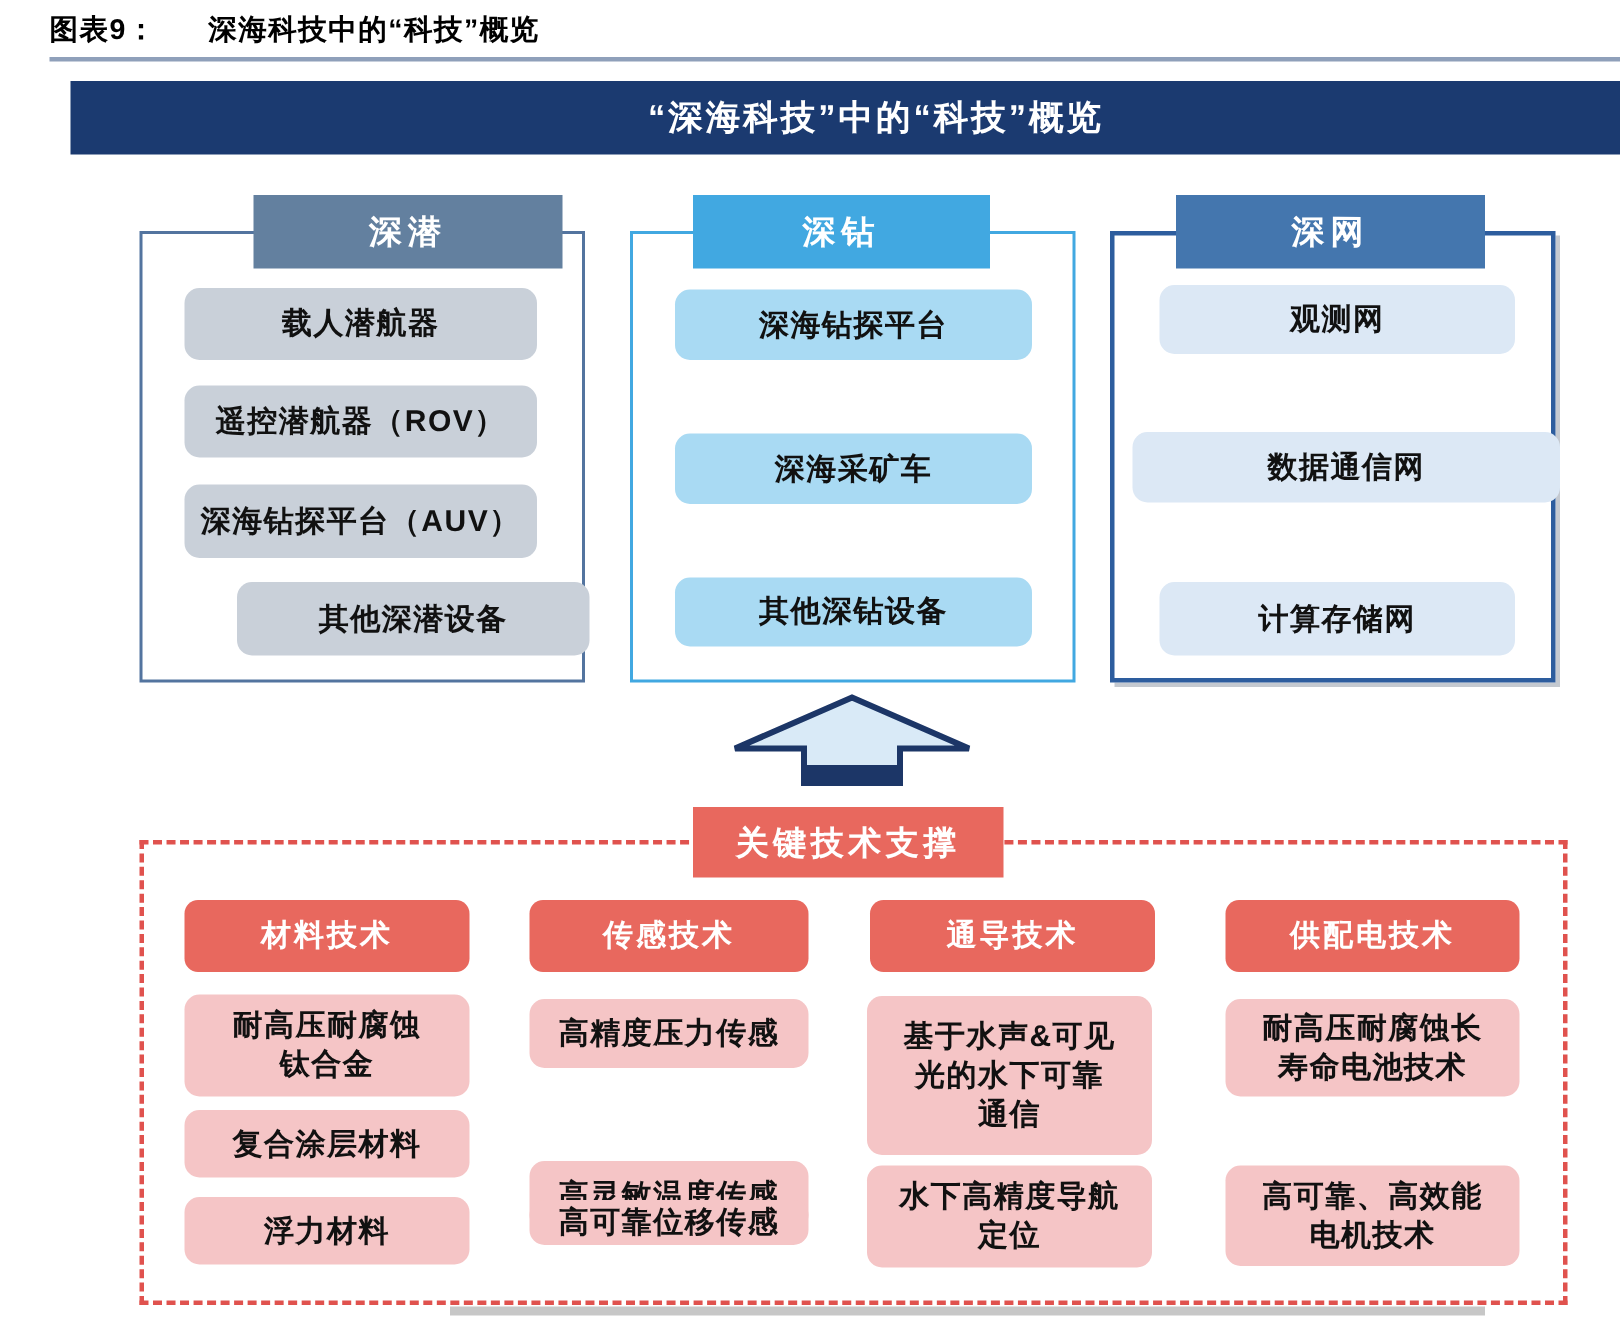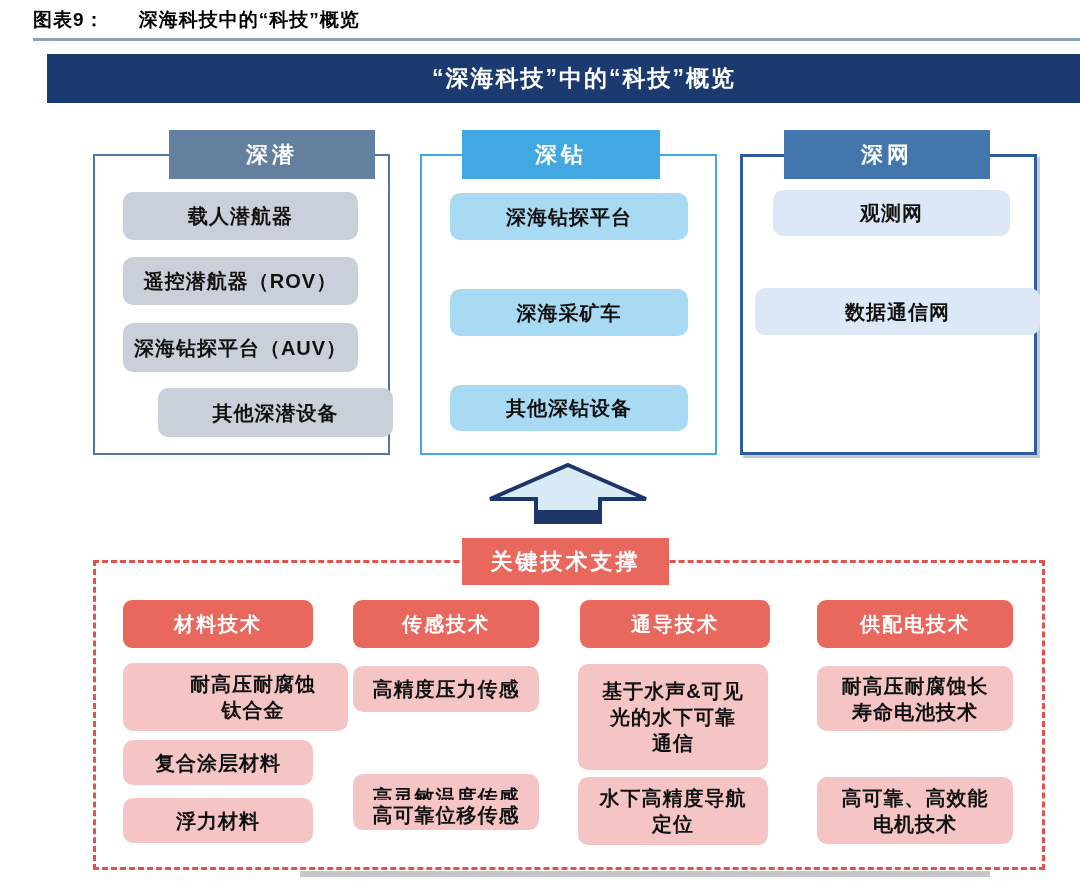--- a/index.html
+++ b/index.html
@@ -65,36 +65,37 @@
   <div class="item g" style="left:123px;top:257px;width:235px;height:48px;">遥控潜航器（ROV）</div>
   <div class="item g" style="left:123px;top:323px;width:235px;height:49px;">深海钻探平台（AUV）</div>
   <div class="item g" style="left:123px;top:388px;width:235px;height:49px;margin-left:35px;">其他深潜设备</div>
 
   <div class="item b" style="left:450px;top:193px;width:238px;height:47px;">深海钻探平台</div>
   <div class="item b" style="left:450px;top:289px;width:238px;height:47px;">深海采矿车</div>
   <div class="item b" style="left:450px;top:385px;width:238px;height:46px;">其他深钻设备</div>
 
   <div class="item p" style="left:773px;top:190px;width:237px;height:46px;">观测网</div>
   <div class="item p" style="left:743px;top:288px;width:285px;height:47px;margin-left:12px;">数据通信网</div>
+  <div class="item p" style="left:773px;top:388px;width:237px;height:49px;">计算存储网</div>
 
   <svg class="arrow" viewBox="0 0 162 64">
     <polygon points="81,3 159,37 113,37 113,60 49,60 49,37 3,37" fill="#d9eaf7" stroke="#1c3667" stroke-width="4" stroke-linejoin="miter"></polygon>
     <rect x="47" y="48" width="68" height="13" fill="#1c3667"></rect>
   </svg>
 
   <div class="shadow-bar"></div>
   <div class="dashed-box"></div>
   <div class="support-label">关键技术支撑</div>
 
   <div class="redhead" style="left:123px;width:190px;">材料技术</div>
   <div class="redhead" style="left:353px;width:186px;">传感技术</div>
   <div class="redhead" style="left:580px;width:190px;">通导技术</div>
   <div class="redhead" style="left:817px;width:196px;">供配电技术</div>
 
-  <div class="item pk" style="left:123px;top:663px;width:190px;height:68px;padding-left:35px;">耐高压耐腐蚀
+  <div class="item pk" style="left:123px;top:663px;width:190px;height:68px;">耐高压耐腐蚀
 钛合金</div>
   <div class="item pk" style="left:123px;top:740px;width:190px;height:45px;">复合涂层材料</div>
   <div class="item pk" style="left:123px;top:798px;width:190px;height:45px;">浮力材料</div>
 
   <div class="item pk" style="left:353px;top:666px;width:186px;height:46px;">高精度压力传感</div>
   <div class="item pk" style="left:353px;top:774px;width:186px;height:46px;">高灵敏温度传感</div>
   <div class="item pk" style="left:353px;top:800px;width:186px;height:30px;">高可靠位移传感</div>
 
   <div class="item pk" style="left:578px;top:664px;width:190px;height:106px;">基于水声&amp;可见
 光的水下可靠

